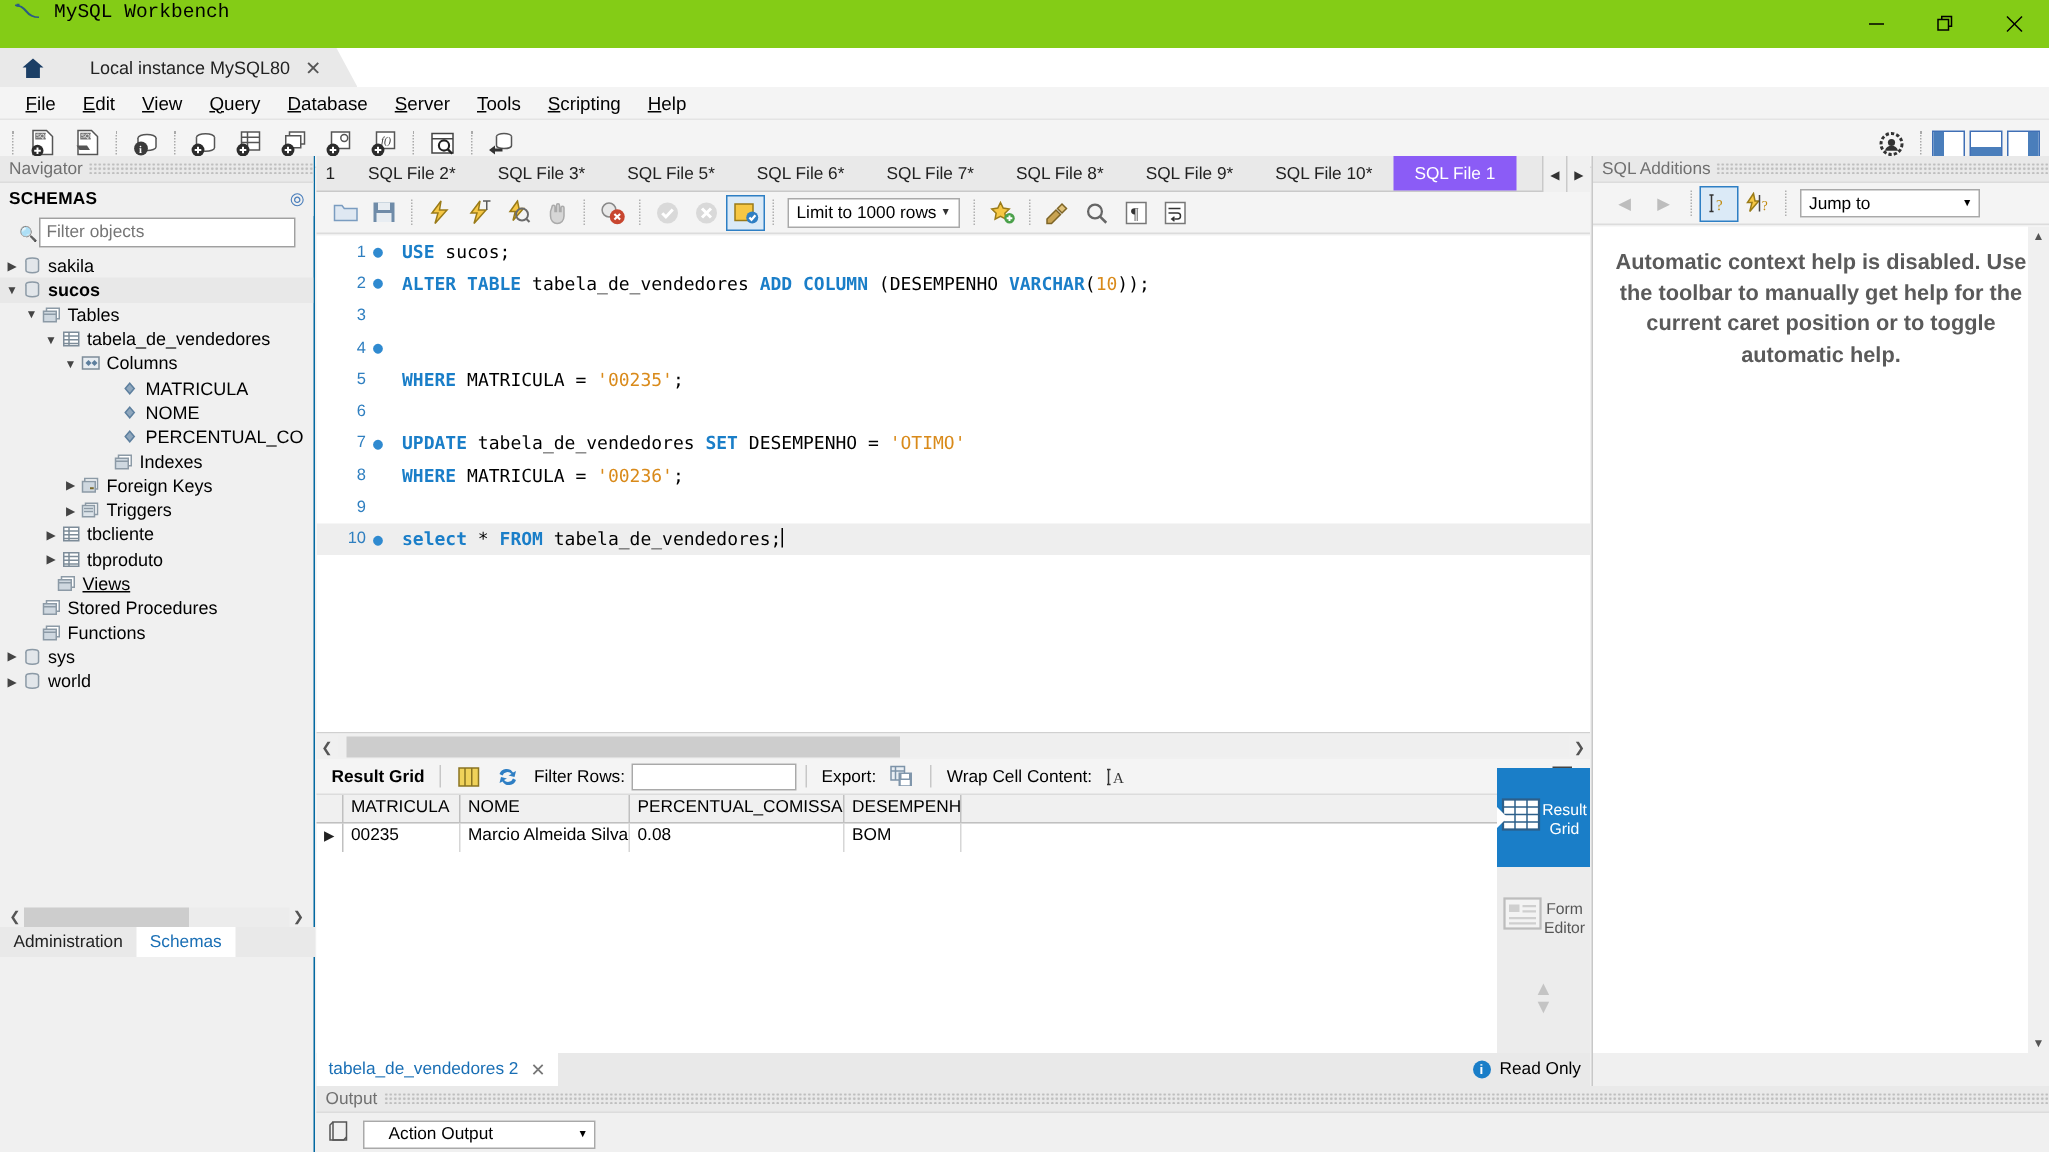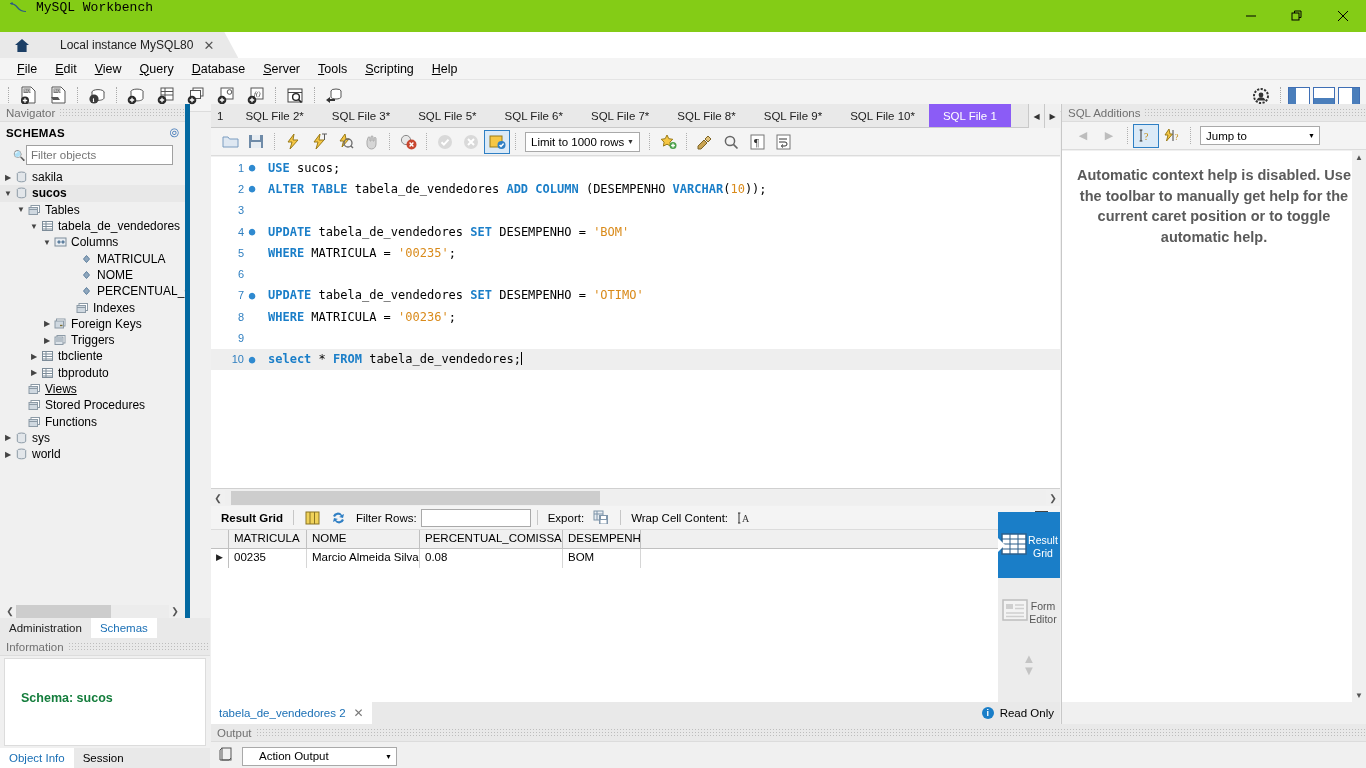--- a/index.html
+++ b/index.html
@@ -42,21 +42,21 @@
   .tb-ico { width:30px; height:28px; display:flex; align-items:center; justify-content:center; }
   .tb-sep { width:1px; height:18px; margin:0 4px; border-left:1px dotted #aaa; }
   .tb-right { position:absolute; right:6px; top:0; height:32px; display:flex; align-items:center; }
   .panel-btn { width:22px; height:18px; margin-left:3px; border:1px solid #3f6fb5; background:#fff; position:relative; }
   .panel-btn i { position:absolute; background:#4a7ebb; display:block; }
 
   
   .workspace { position:absolute; left:0; top:104px; width:1366px; height:664px; }
 
   
-  .navigator { position:absolute; left:0; top:0; width:190px; height:664px; background:#f0f0f0; border-right:5px solid #0369a1; }
+  .navigator { position:absolute; left:0; top:0; width:210px; height:664px; background:#f0f0f0; border-right:1px solid #0369a1; }
   .pane-cap { height:18px; background:#e9e9e9; display:flex; align-items:center; padding-left:6px; font-size:11.5px; color:#707070;
               border-bottom:1px solid #dcdcdc; }
   .pane-cap .dots { flex:1; margin-left:4px; height:7px;
       background-image: radial-gradient(#bdbdbd 0.8px, transparent 0.9px);
       background-size: 3px 3px; background-position: 0 2px; }
   .schemas-hdr { height:22px; display:flex; align-items:center; padding:0 6px; background:#f0f0f0; }
   .schemas-hdr b { font-size:11.5px; letter-spacing:.2px; }
   .schemas-hdr .refresh { margin-left:auto; color:#4a7ebb; font-size:12px; }
   .filterbox { margin:1px 6px 4px 6px; height:20px; background:#fff; border:1px solid #a0a0a0; display:flex; align-items:center; padding-left:4px; position:relative; }
   .filterbox .mag { position:absolute; left:-14px; top:4px; color:#555; font-size:10px; }
@@ -495,21 +495,21 @@
               <svg width="13" height="12" viewBox="0 0 13 12">
                 <rect x="1.5" y="1.5" width="10" height="9" fill="#fff" stroke="#7d8c99"></rect>
                 <line x1="1.5" y1="4" x2="11.5" y2="4" stroke="#7d8c99"></line>
                 <line x1="1.5" y1="6.5" x2="11.5" y2="6.5" stroke="#7d8c99"></line>
                 <line x1="1.5" y1="9" x2="11.5" y2="9" stroke="#7d8c99"></line>
                 <line x1="5" y1="1.5" x2="5" y2="10.5" stroke="#7d8c99"></line>
               </svg>
             </span>
             <span class="tlabel">tbproduto</span>
           </div>
-          <div class="tnode" style="padding-left: 15px; text-decoration: underline;">
+          <div class="tnode" style="padding-left: 25px; text-decoration: underline;">
             <span class="arrow"></span>
             <span class="tico">
               <svg width="13" height="12" viewBox="0 0 13 12">
                 <rect x="3" y="1.5" width="8.5" height="7" fill="#fff" stroke="#8c9aa6"></rect>
                 <rect x="1" y="3.5" width="8.5" height="7" fill="#cfd8e0" stroke="#8c9aa6"></rect>
                 <line x1="1" y1="5.5" x2="9.5" y2="5.5" stroke="#8c9aa6"></line>
               </svg>
             </span>
             <span class="tlabel">Views</span>
           </div>
@@ -563,36 +563,20 @@
             <span class="thumb"></span>
           </span>
         <span class="arr">❯</span>
       </div>
 
       <div class="navtabs">
         <div class="navtab">Administration</div>
         <div class="navtab active">Schemas</div>
       </div>
 
-      <div class="infopane">
-        <div class="pane-cap">
-          <span>Information</span>
-          <span class="dots"></span>
-        </div>
-        <div class="infobody">
-          <div class="schema-line">
-            <span>Schema:</span>
-            <span>sucos</span>
-          </div>
-        </div>
-        <div class="infotabs">
-          <div class="t active">Object Info</div>
-          <div class="t">Session</div>
-        </div>
-      </div>
     </div>
 
     <div class="center">
 
       <div class="sqltabs" id="sqltabs">
         <div class="sqltab first">1</div>
           <div class="sqltab">SQL File 2*</div>
           <div class="sqltab">SQL File 3*</div>
           <div class="sqltab">SQL File 5*</div>
           <div class="sqltab">SQL File 6*</div>
@@ -724,21 +708,20 @@
             <span class="code"><span class="kw">ALTER TABLE </span>tabela_de_vendedores <span class="kw">ADD COLUMN </span>(DESEMPENHO <span class="kw">VARCHAR</span>(<span class="num">10</span>));</span>
           </div>
           <div class="codeline">
             <span class="gutter">3</span>
             <span class="marker"></span>
             <span class="code"></span>
           </div>
           <div class="codeline">
             <span class="gutter">4</span>
             <span class="marker">●</span>
-            <span class="code"><span class="kw">UPDATE </span>tabela_de_vendedores <span class="kw">SET </span>DESEMPENHO = <span class="str">'BOM'</span></span>
           </div>
           <div class="codeline">
             <span class="gutter">5</span>
             <span class="marker"></span>
             <span class="code"><span class="kw">WHERE </span>MATRICULA = <span class="str">'00235'</span>;</span>
           </div>
           <div class="codeline">
             <span class="gutter">6</span>
             <span class="marker"></span>
             <span class="code"></span>

